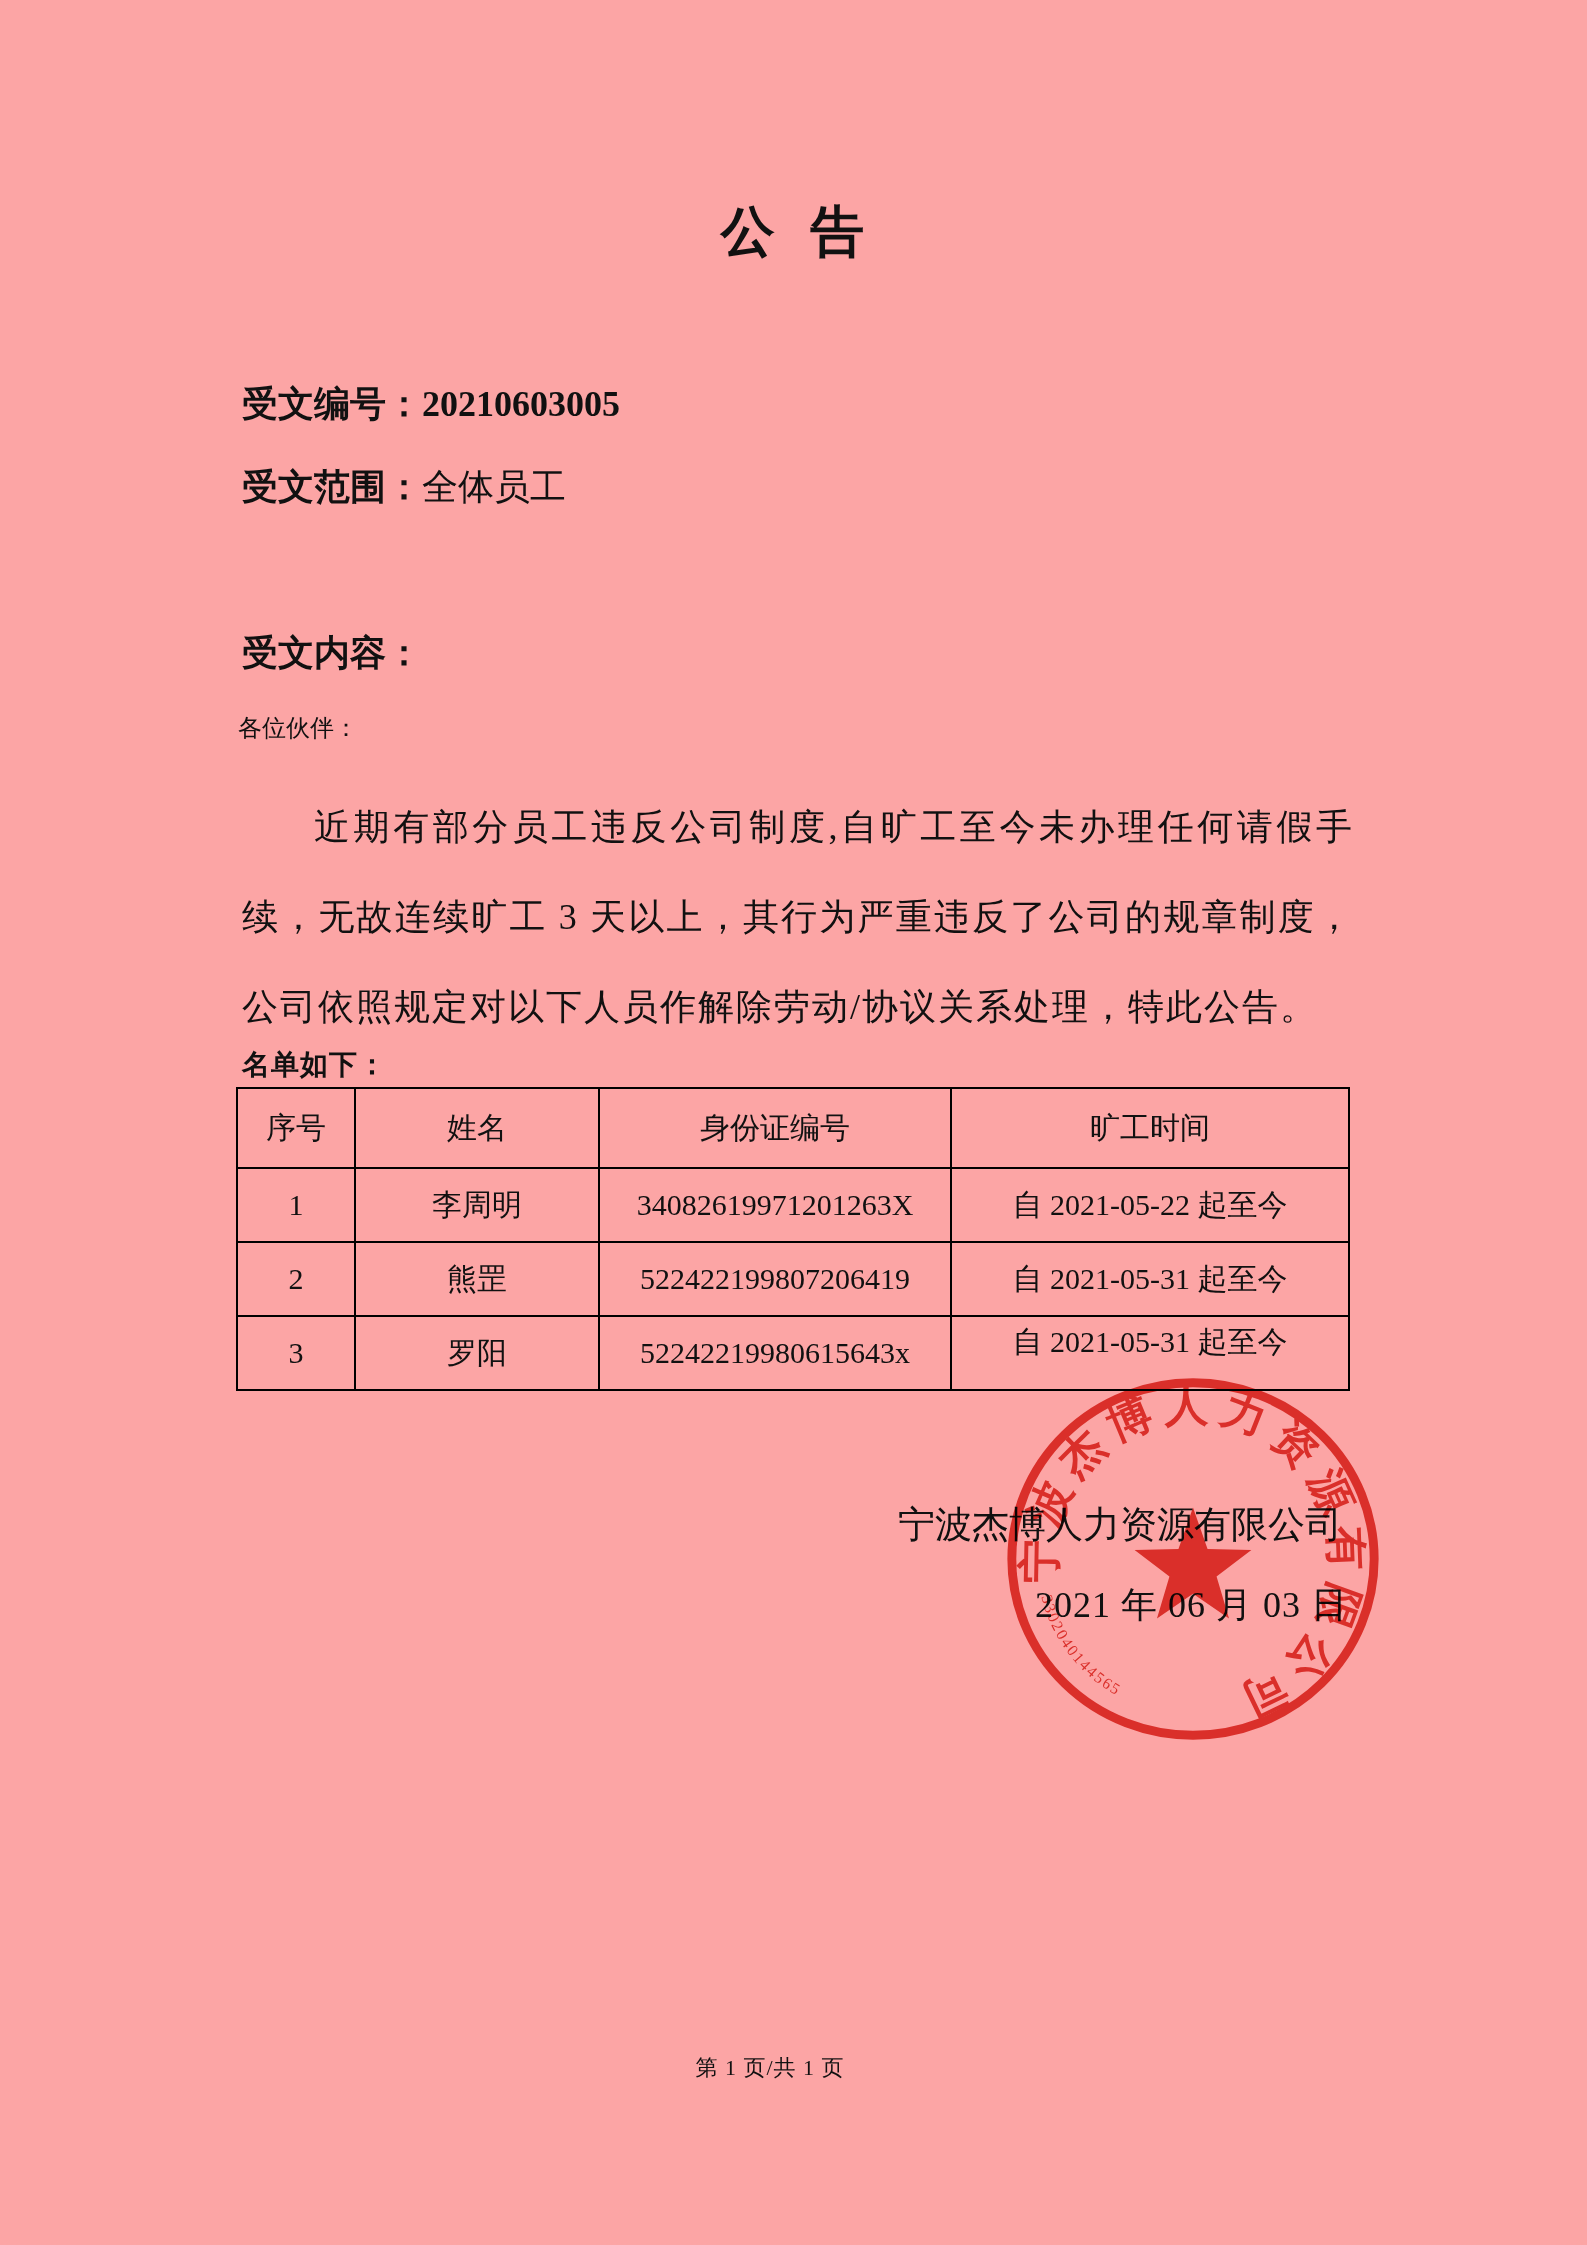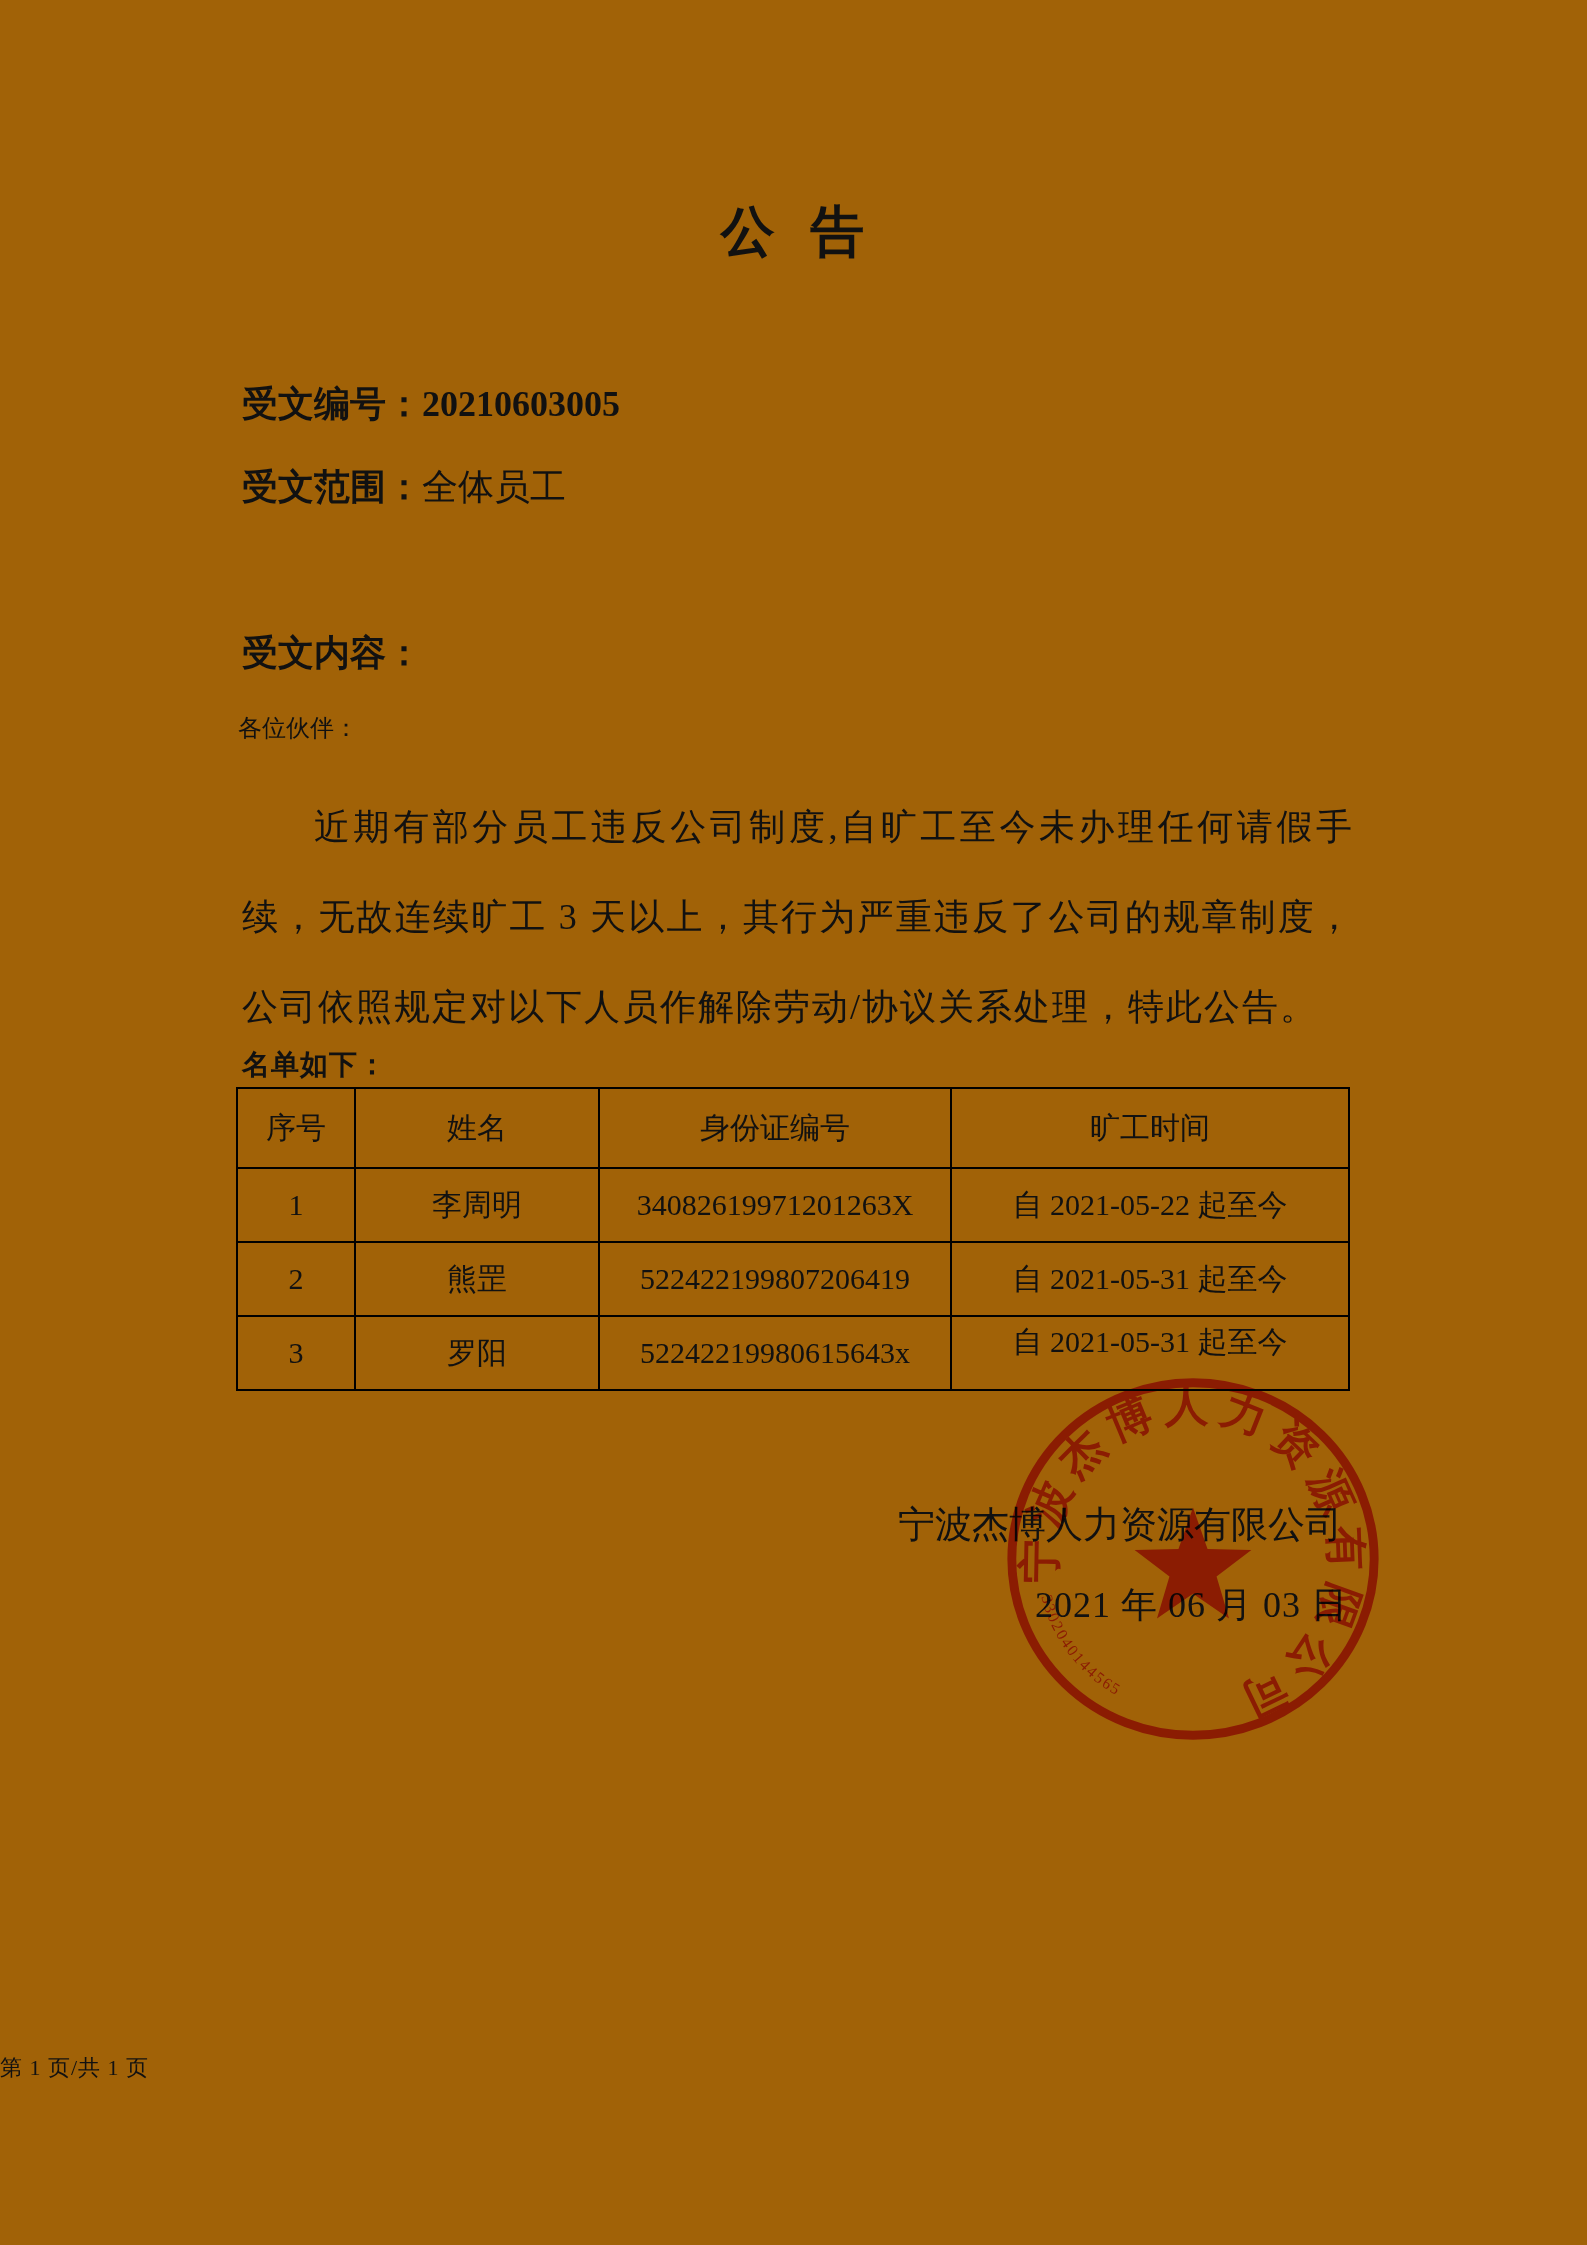--- a/index.html
+++ b/index.html
@@ -1,20 +1,20 @@
 <!DOCTYPE html>
 <html><head>
 <meta charset="utf-8">
 <style>
   html,body{margin:0;padding:0;background:#888;}
   #page{
     position:relative;
     width:1587px;height:2245px;
     margin:0 auto;
-    background:#a16207;
+    background:#fca5a5;
     font-family:"Liberation Serif","DejaVu Serif",serif;
     color:#111;
     overflow:hidden;
   }
   .abs{position:absolute;}
 
   .doc-title{
     top:196px;left:0;width:1587px;
     text-align:center;
     font-size:54px;font-weight:bold;
@@ -76,20 +76,21 @@
   }
   .stamp .arc-serial{
     font-family:"Liberation Serif","DejaVu Serif",serif;
     font-size:16px;
     letter-spacing:2px;
     fill:#d7281f;
   }
 
   .page-footer{
     top:2053px;left:0;width:1540px;
+    text-align:center;
     font-size:22px;
     letter-spacing:1px;
   }
 </style>
 </head>
 <body>
 
 <div id="page">
 
   <div class="abs doc-title">公 告</div>

